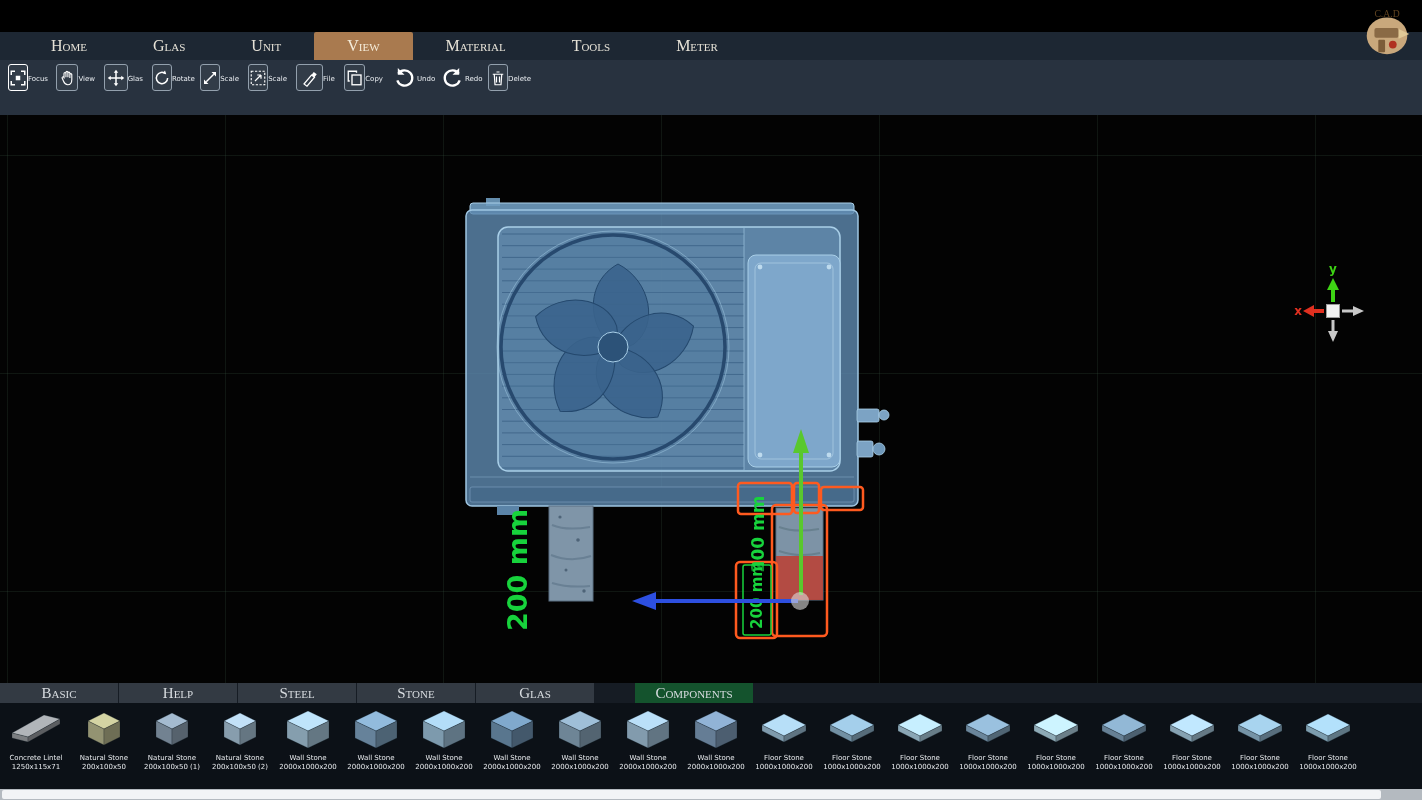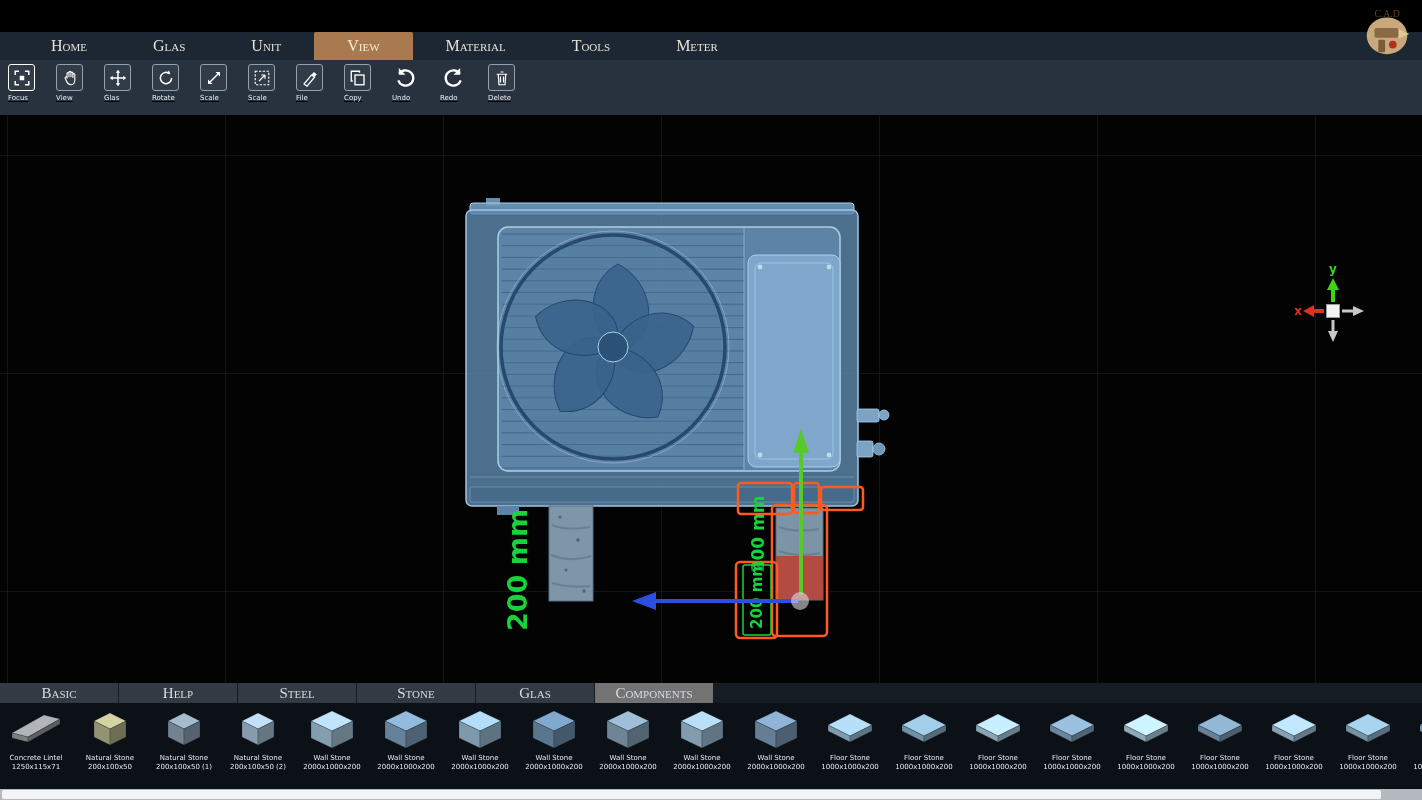--- a/index.html
+++ b/index.html
@@ -13,21 +13,21 @@
   .logo{position:absolute;right:6px;top:2px;width:58px;height:58px;z-index:6;}
 
   
   .menubar{position:absolute;left:0;top:32px;width:100%;height:28px;background:#1d2733;display:flex;align-items:stretch;padding-left:18px;}
   .menu-item{font-family:"Liberation Serif",serif;font-variant:small-caps;font-size:16px;color:#e6e2d7;line-height:28px;padding:0 33px;cursor:pointer;}
   .menu-item.active{background:#a97a4f;color:#f5ecd9;border-radius:2px 2px 0 0;}
 
   
   .toolbar{position:absolute;left:0;top:60px;width:100%;height:55px;background:#28323f;}
   .tbuttons{position:absolute;left:8px;top:4px;display:flex;gap:9px;}
-  .tbtn{width:39px;display:flex;flex-direction:column;align-items:flex-start;cursor:pointer;text-decoration:underline;}
+  .tbtn{width:39px;display:flex;flex-direction:row;align-items:center;cursor:pointer;}
   .tbtn-icon{width:27px;height:27px;border:1px solid #93a0ad;border-radius:3px;display:flex;align-items:center;justify-content:center;background:rgba(255,255,255,0.05);}
   .tbtn.active .tbtn-icon{border:1.5px solid #ffffff;}
   .tbtn.noborder .tbtn-icon{border-color:transparent;background:none;}
   .tbtn-icon svg{width:18px;height:18px;display:block;}
   .tbtn.noborder .tbtn-icon svg{width:23px;height:23px;}
   .tbtn-label{margin-top:3px;font-size:7px;color:#e9edf1;}
 
   .sel-label{position:absolute;left:599px;top:67px;width:223px;height:22px;background:#a0a6ad;border-radius:3px;color:#1e2530;
     font-family:"Liberation Serif",serif;font-size:15px;text-align:center;line-height:22px;}
   .unit-label{position:absolute;left:841px;top:69px;font-family:"Liberation Serif",serif;font-size:17px;color:#eae6dc;}
@@ -51,24 +51,24 @@
     background-image:
       repeating-linear-gradient(to right, rgba(62,92,72,.22) 0px, rgba(62,92,72,.22) 1px, transparent 1px, transparent 218px),
       repeating-linear-gradient(to bottom, rgba(62,92,72,.22) 0px, rgba(62,92,72,.22) 1px, transparent 1px, transparent 218px);
     background-position:7px 0px, 0px 40px;}
   .scene{position:absolute;left:0;top:0;}
 
   
   .tabsbar{position:absolute;left:0;top:683px;width:100%;height:20px;background:#161c24;display:flex;}
   .tab{width:118px;background:#333a43;margin-right:1px;font-family:"Liberation Serif",serif;font-variant:small-caps;font-size:15px;
     color:#d8dce0;text-align:center;line-height:20px;cursor:pointer;}
-  .tab.active{background:#737373;}
-
-  
-  .palette{position:absolute;left:0;top:703px;width:100%;height:86px;background:#0c1117;display:flex;padding:3px 8px 0;gap:18px;}
+  .tab.active{background:#14532d;margin-left:40px;}
+
+  
+  .palette{position:absolute;left:0;top:703px;width:100%;height:86px;background:#0c1117;display:flex;padding:3px 8px 0;gap:12px;}
   .pitem{width:56px;display:flex;flex-direction:column;align-items:center;cursor:pointer;}
   .pthumb{width:56px;height:47px;}
   .plabel{font-size:7px;color:#e7eaed;text-align:center;line-height:1.25;white-space:nowrap;margin-top:1px;}
 
   
   .hscroll{position:absolute;left:0;top:789px;width:100%;height:11px;background:#b4bac0;}
   .hthumb{position:absolute;left:2px;top:1px;height:9px;width:97%;background:#f2f4f6;border-radius:2px;cursor:grab;}
 </style>
 </head>
 <body>

